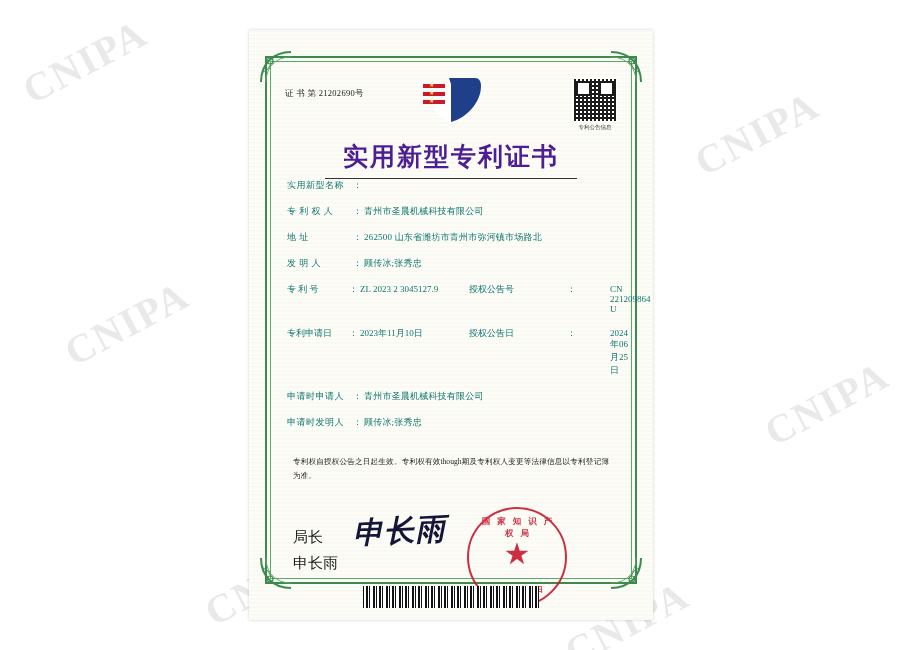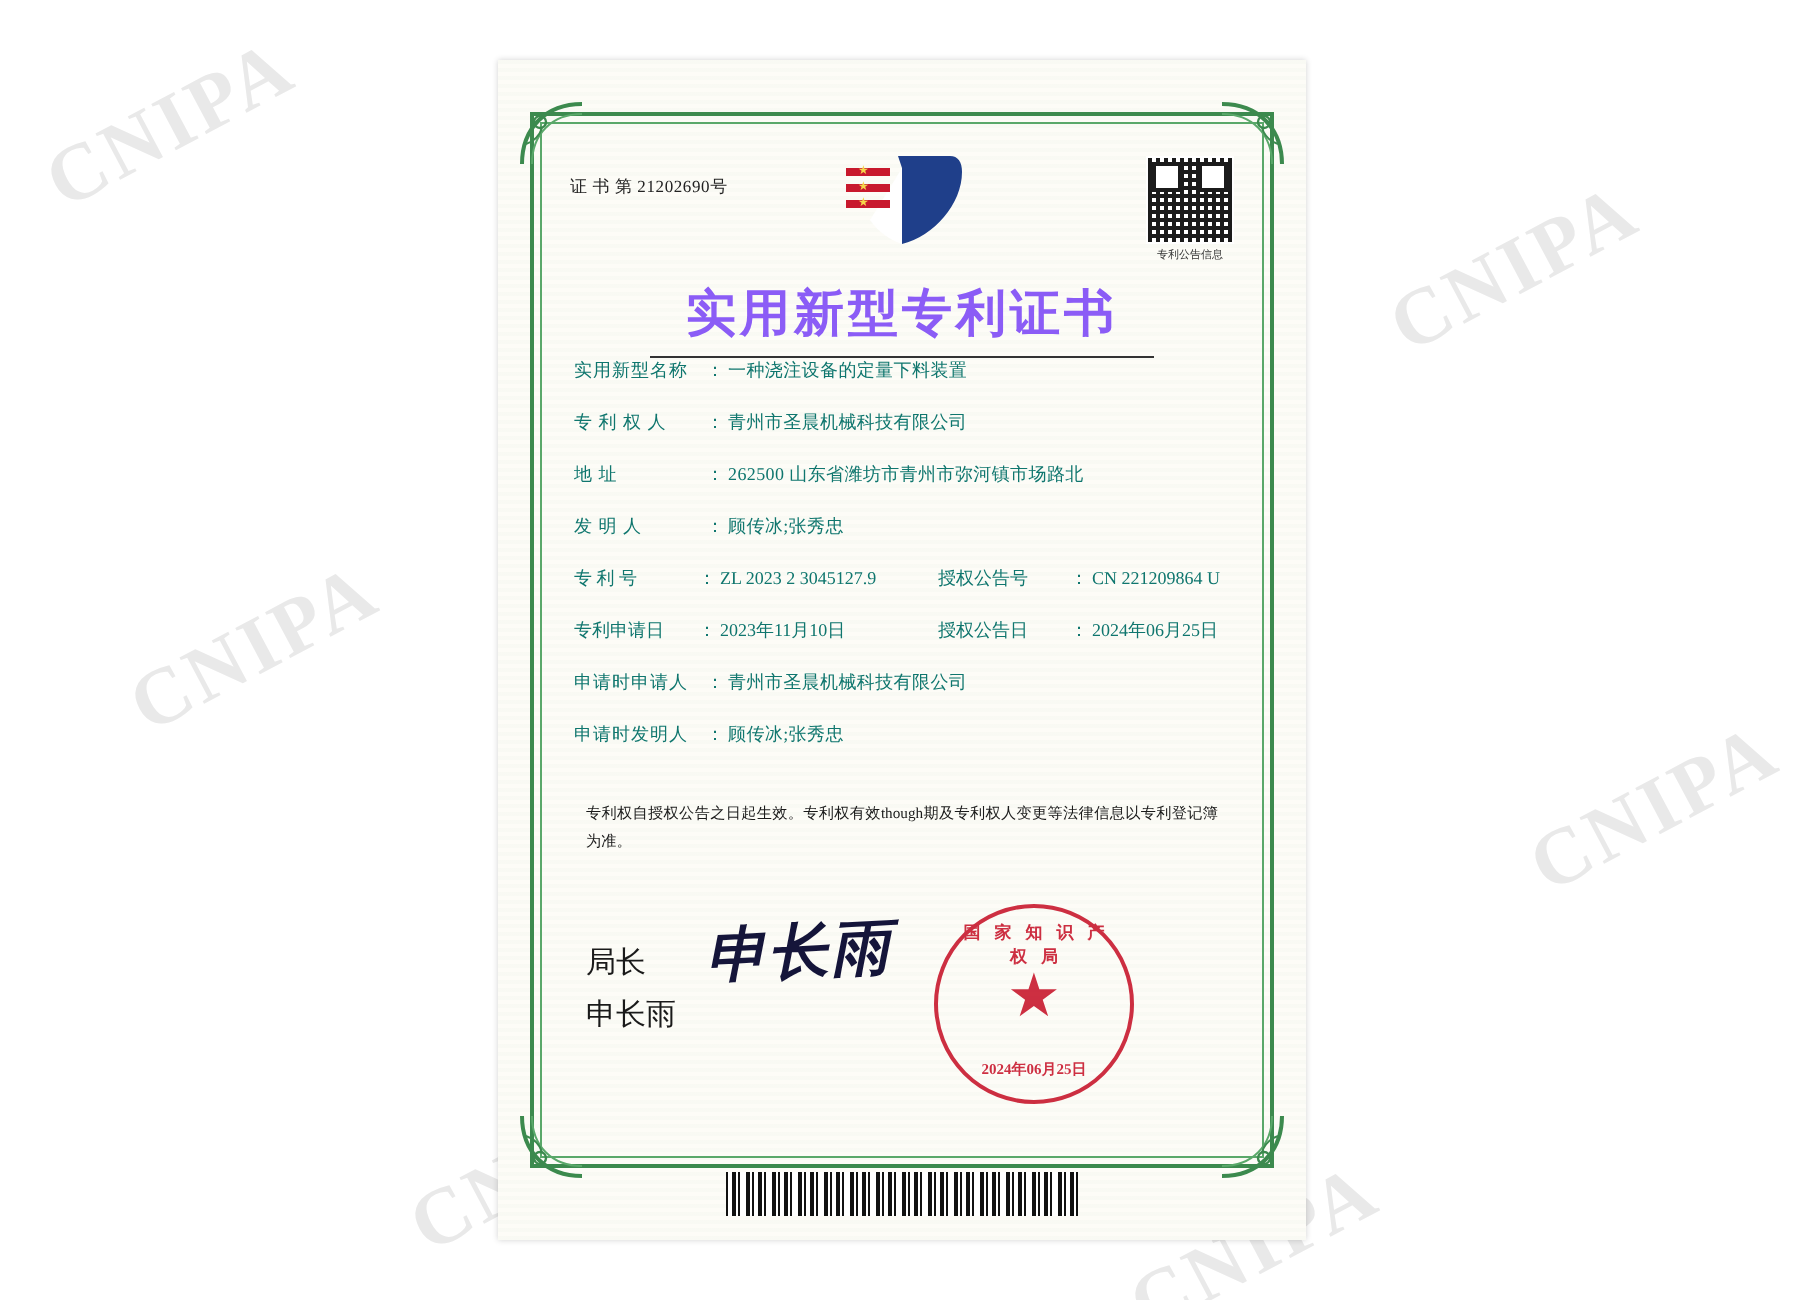--- a/index.html
+++ b/index.html
@@ -143,21 +143,21 @@
     color: #333;
     font-family: "Liberation Serif", serif;
   }
 
   .title {
     margin-top: 2px;
     text-align: center;
     font-size: 25px;
     font-weight: bold;
     letter-spacing: 2px;
-    color: #8b5cf6;
+    color: #4c1d95;
     font-family: "Liberation Serif", serif;
   }
   .title-underline {
     width: 252px;
     height: 1px;
     background: #333;
     margin: 5px auto 0 auto;
   }
 
   .fields {
@@ -181,21 +181,21 @@
   .fcolon { margin: 0 2px 0 0; }
   .fvalue {
     flex: 1;
     letter-spacing: 0.2px;
   }
   .frow.two-col .col {
     display: flex;
     align-items: baseline;
   }
   .frow.two-col .col-a { width: 182px; flex: 0 0 182px; }
-  .frow.two-col .col-b { flex: 1; }
+  .frow.two-col .col-b { flex: 1; gap: 32px; }
   .frow.two-col .sublabel {
     width: 62px;
     flex: 0 0 62px;
     white-space: nowrap;
   }
   .frow.two-col .sublabel.wide {
     width: 66px;
     flex: 0 0 66px;
   }
 
@@ -378,21 +378,20 @@
       </div>
 
       <div class="title">实用新型专利证书</div>
       <div class="title-underline"></div>
 
       <div class="fields">
 
         <div class="frow">
           <div class="flabel">实用新型名称</div>
           <div class="fcolon">：</div>
-          <div class="fvalue">一种浇注设备的定量下料装置</div>
         </div>
 
         <div class="frow">
           <div class="flabel">专 利 权 人</div>
           <div class="fcolon">：</div>
           <div class="fvalue">青州市圣晨机械科技有限公司</div>
         </div>
 
         <div class="frow">
           <div class="flabel">地        址</div>

